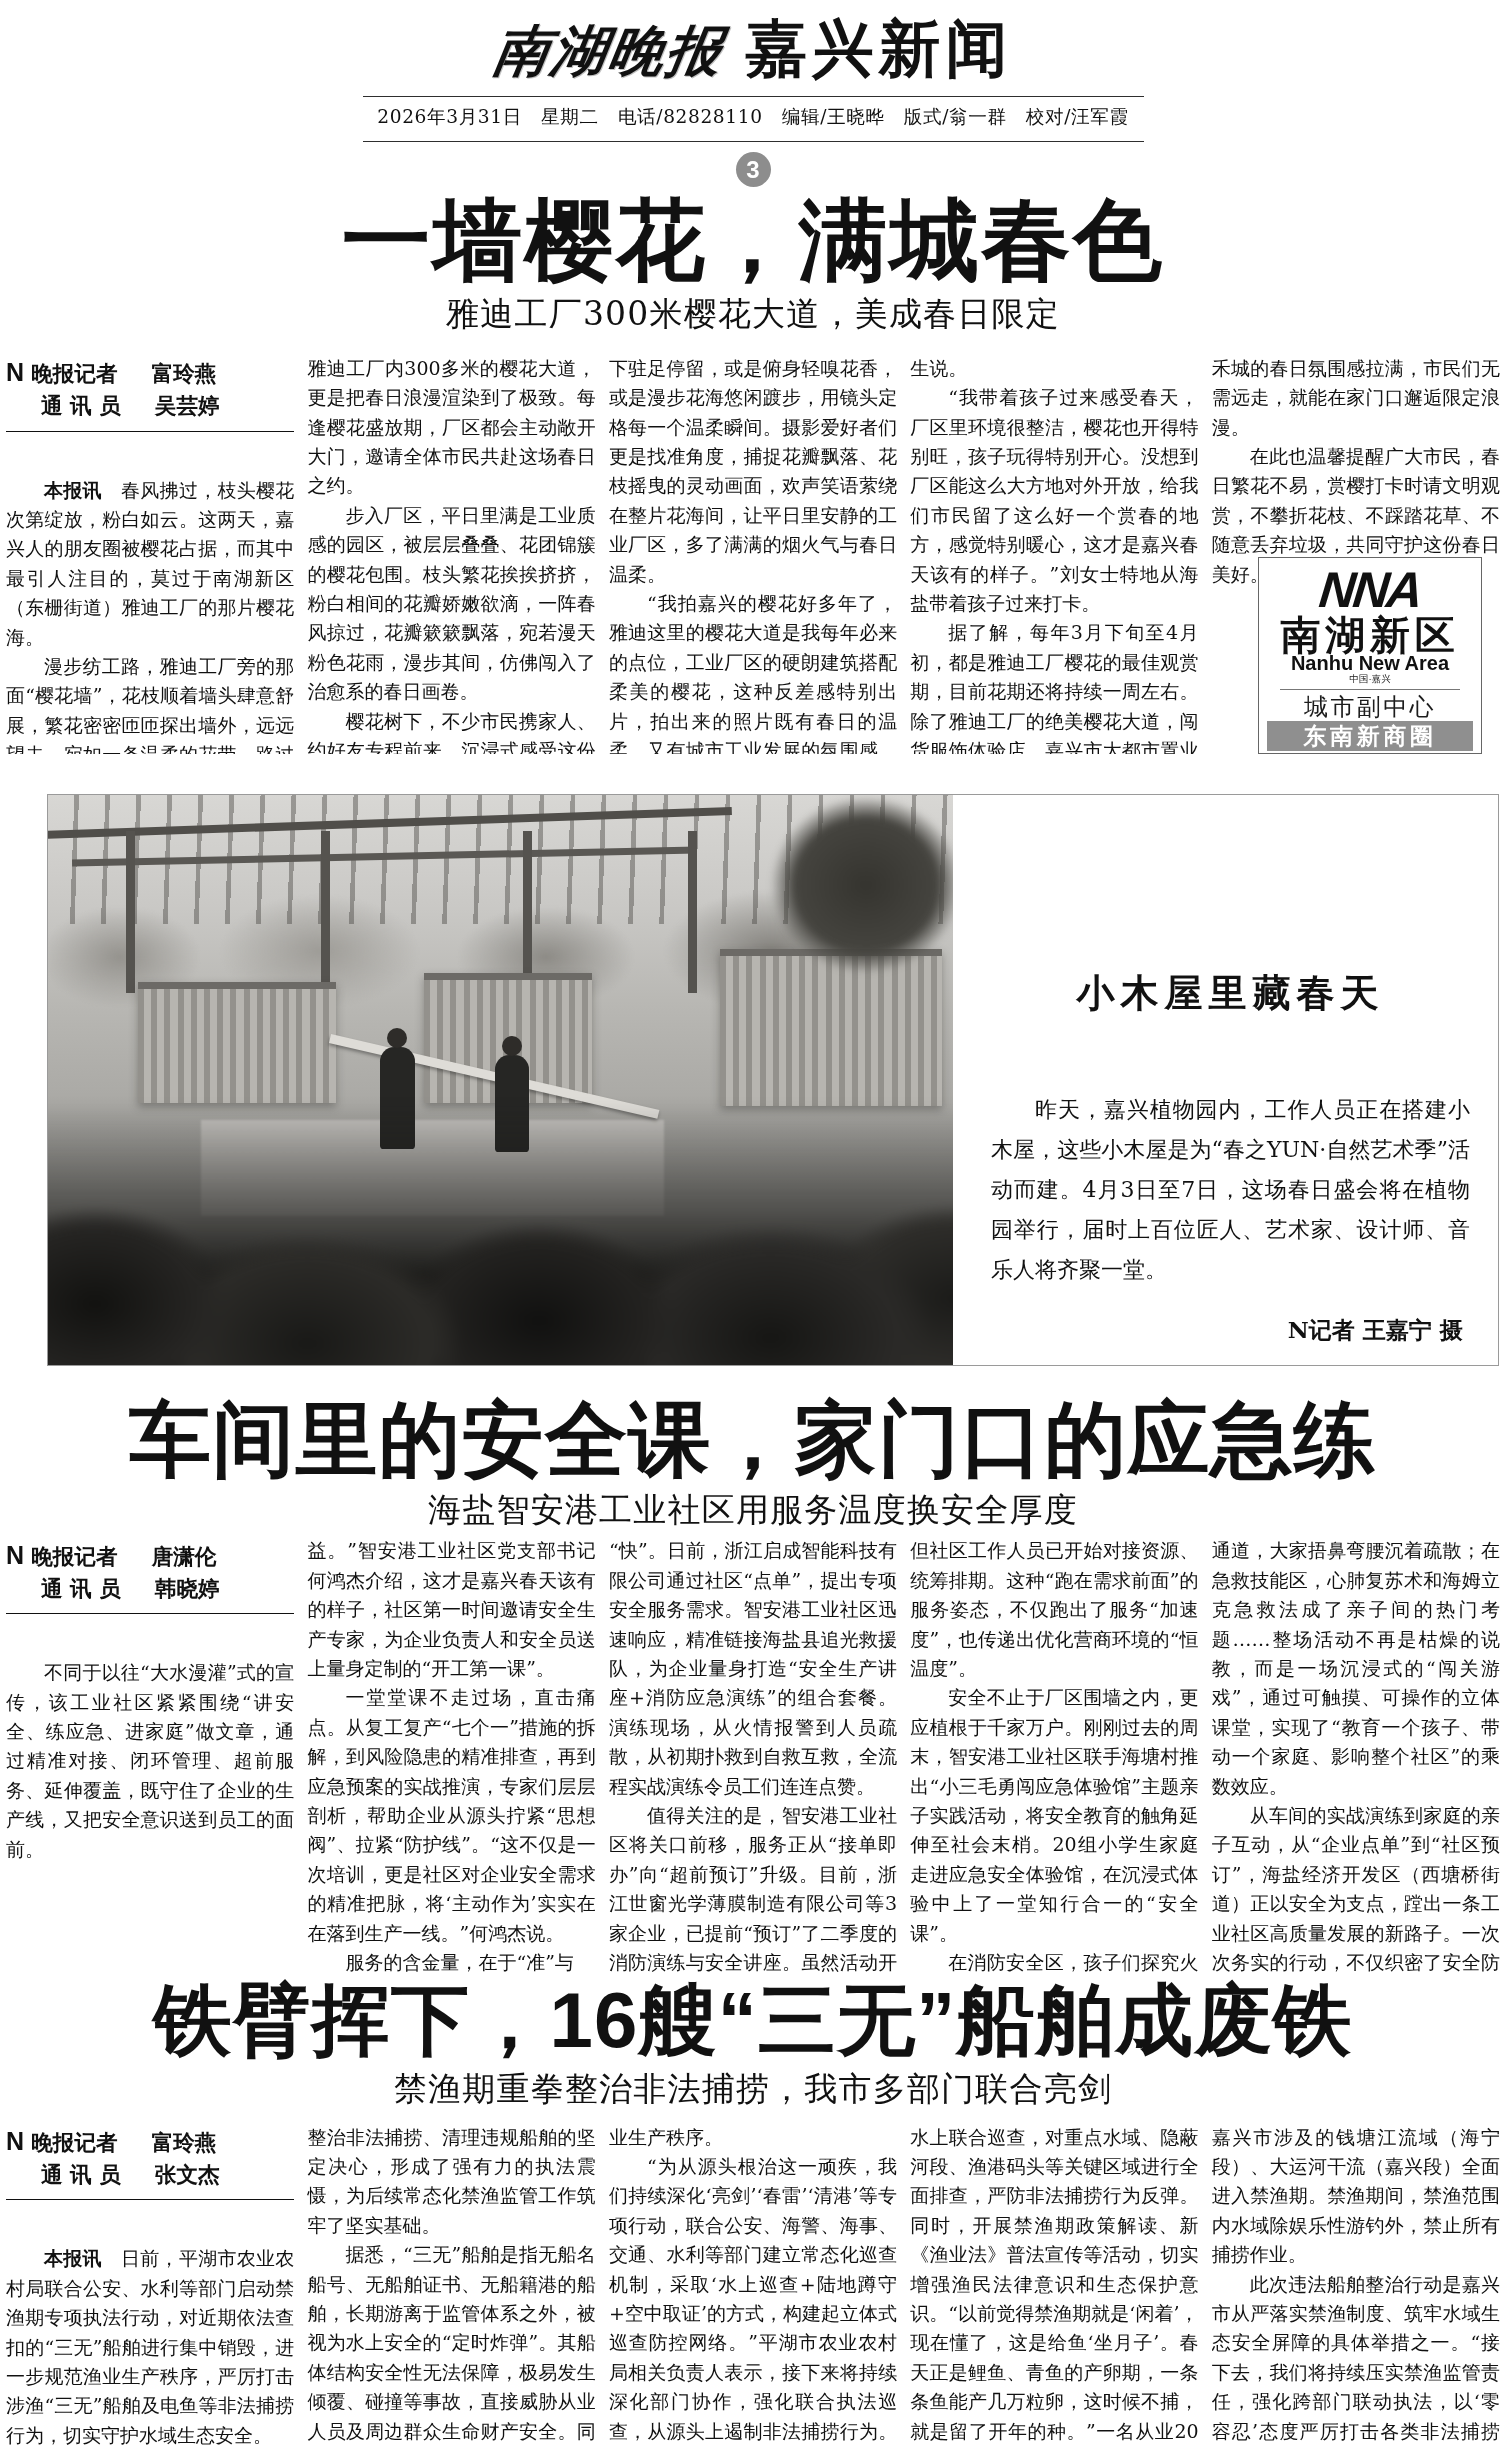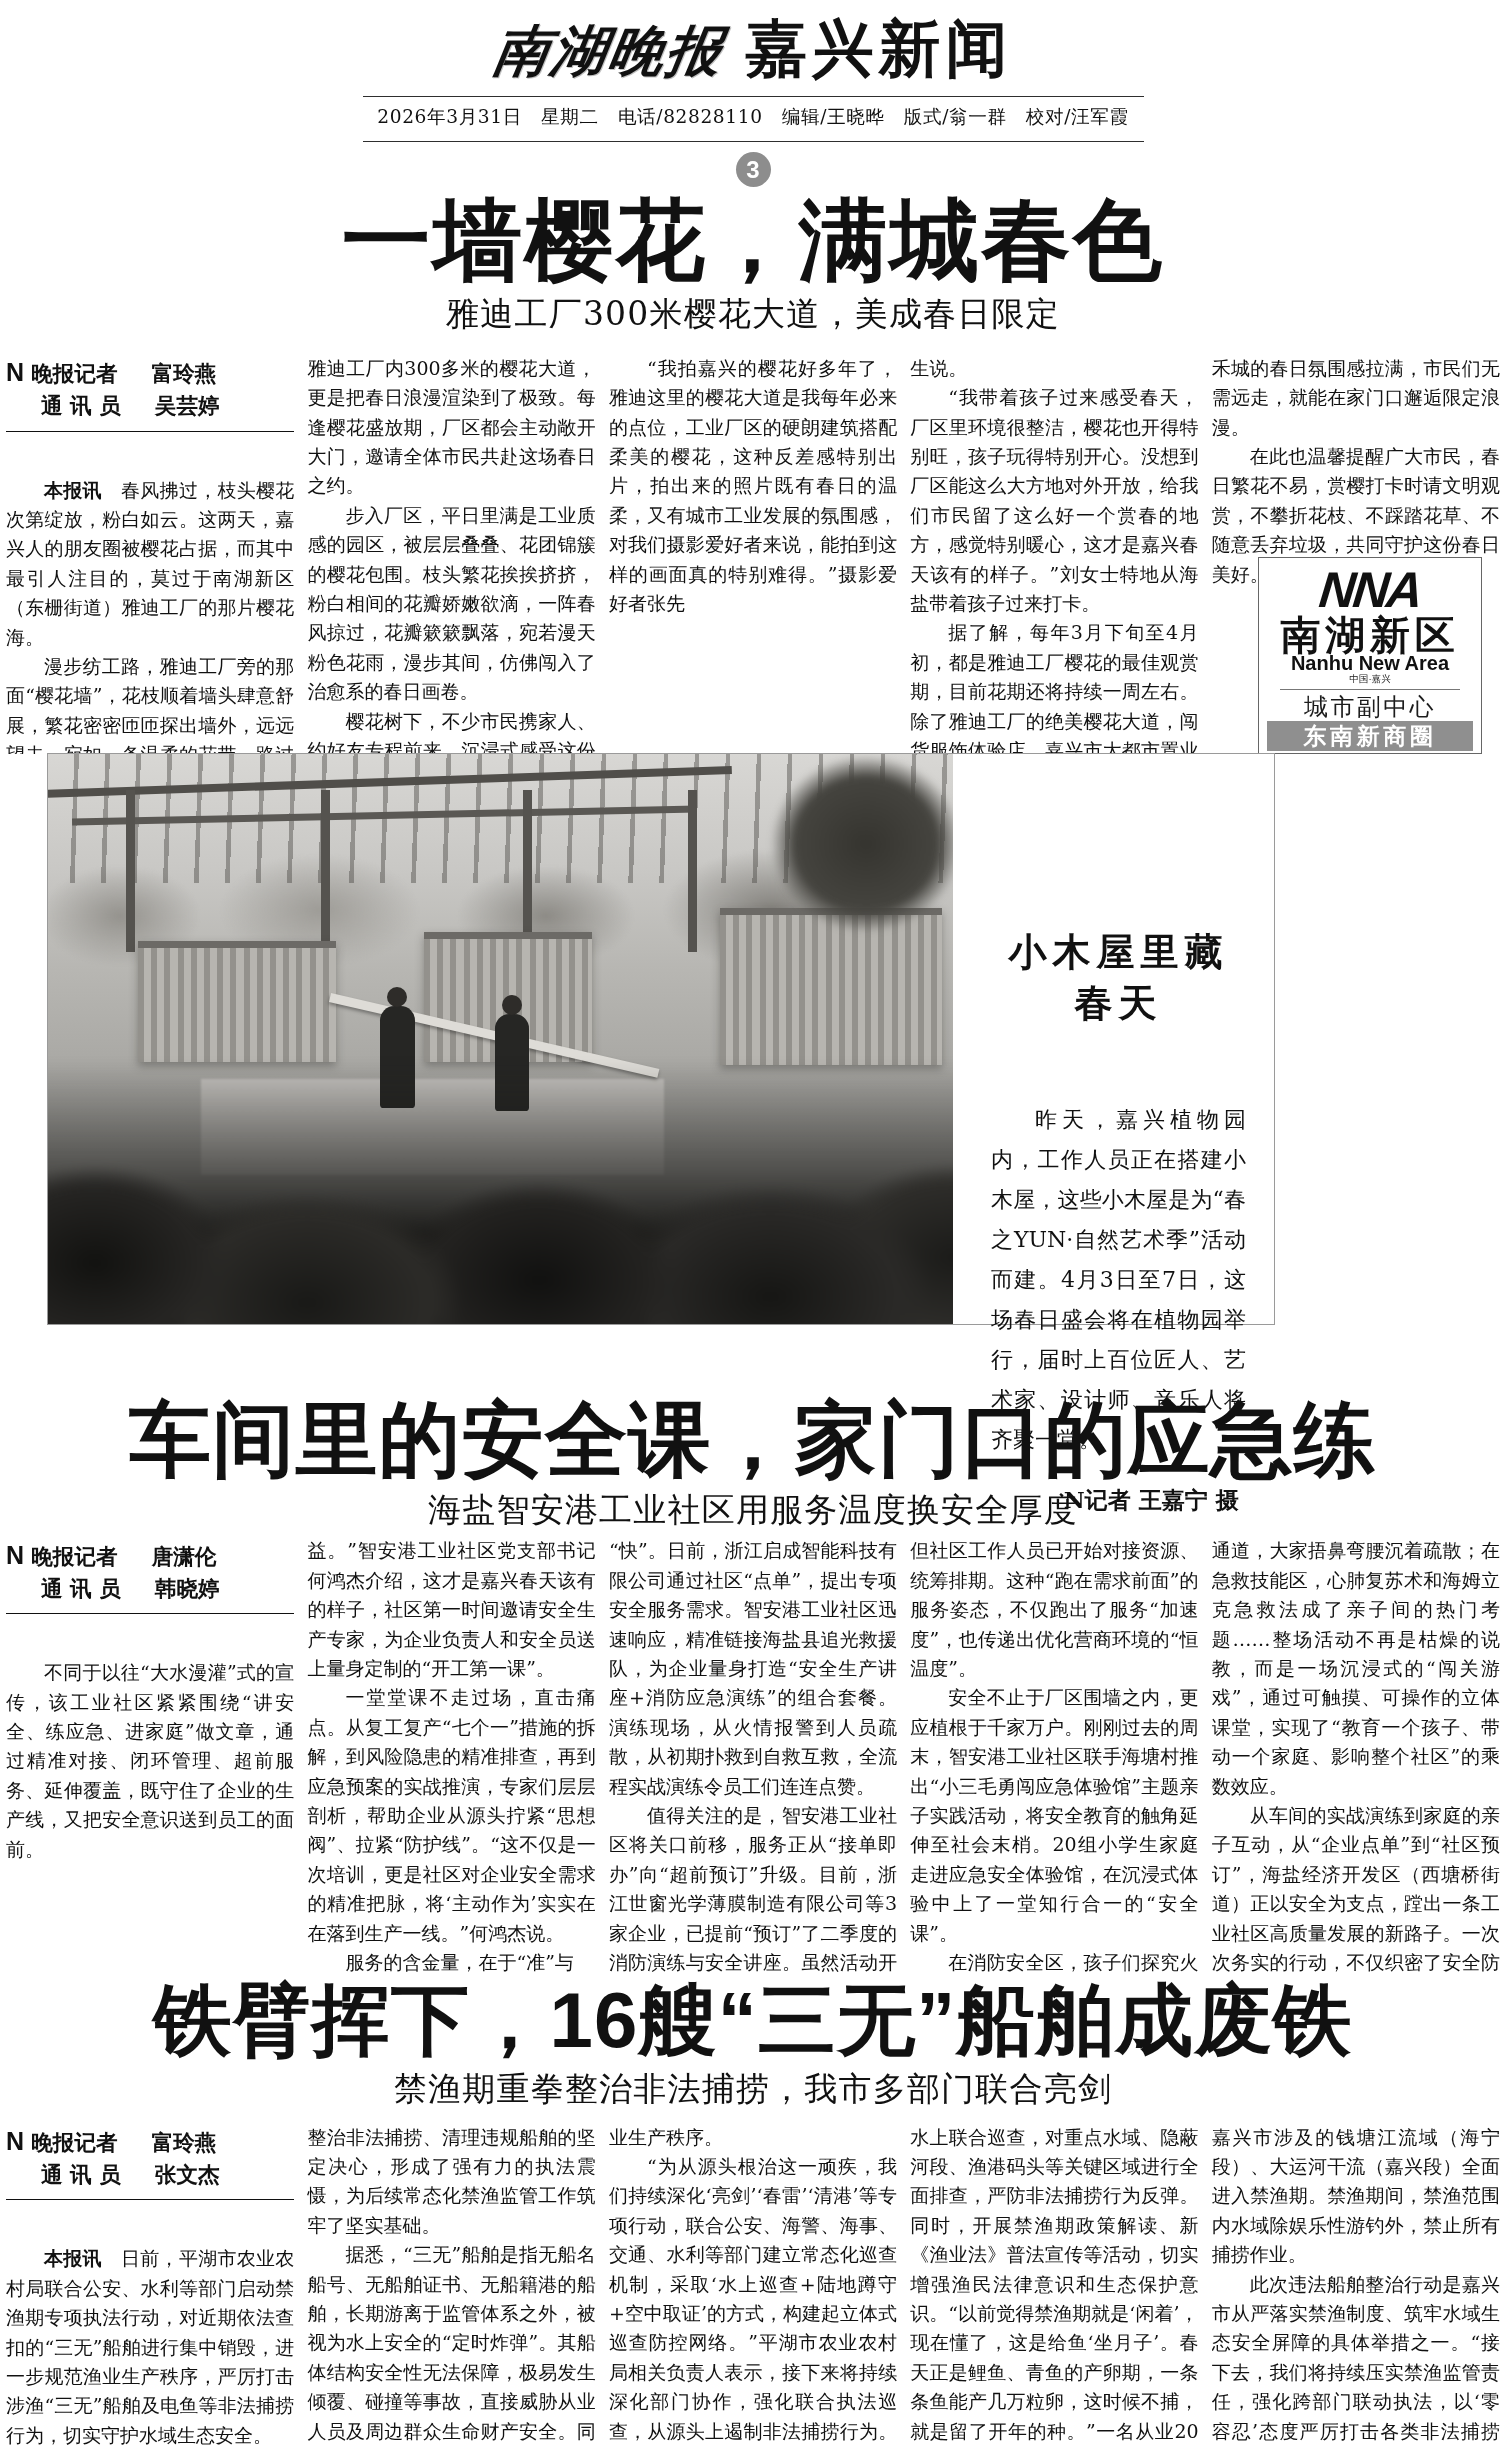--- a/index.html
+++ b/index.html
@@ -55,21 +55,21 @@
            letter-spacing:-2.4px;transform:skewX(-6deg);}
   .ad-cn{font-size:40px;line-height:37px;font-weight:900;letter-spacing:4.8px;}
   .ad-en{font-size:20px;line-height:18px;font-weight:bold;}
   .ad-place{font-size:9.6px;line-height:13.2px;color:#222;}
   .ad-div{width:180px;margin:3.6px auto 2.4px;border-top:1.2px solid #777;}
   .ad-l1{font-size:24px;line-height:29px;letter-spacing:2.4px;color:#1c1c1c;}
   .ad-l2{margin:0 8.4px;font-size:23px;line-height:30px;font-weight:bold;color:#fff;
          letter-spacing:3.6px;}
 
   
-  .photo-box{position:absolute;left:47px;top:753px;width:1228px;height:572px;
+  .photo-box{position:absolute;left:47px;top:794px;width:1452px;height:572px;
              border:0.6px solid #9a9a9a;display:flex;box-sizing:border-box;}
   .caption{flex:1;padding:0 28px 0 38px;}
   .caption h3{margin:173px 0 0;font-size:38px;font-weight:900;letter-spacing:6px;text-align:center;}
   .caption p{margin:71px 0 12px;font-size:22px;line-height:40px;text-align:justify;text-indent:2em;}
   .credit{margin-top:25px;padding-right:7.2px;text-align:right;font-weight:700;font-size:23px;}
 
   
   .photo{flex:none;position:relative;width:905px;height:100%;overflow:hidden;background:#b5b4b0;}
   .photo *{position:absolute;}
   .ph-sky{inset:0;background:linear-gradient(180deg,#d8d7d4 0%,#c9c8c5 20%,#b7b6b2 38%,#a9a8a4 55%,#9e9d99 70%);}
@@ -144,20 +144,21 @@
           </div>
           <p><b class="lead">本报讯</b>　春风拂过，枝头樱花次第绽放，粉白如云。这两天，嘉兴人的朋友圈被樱花占据，而其中最引人注目的，莫过于南湖新区（东栅街道）雅迪工厂的那片樱花海。</p>
           <p>漫步纺工路，雅迪工厂旁的那面“樱花墙”，花枝顺着墙头肆意舒展，繁花密密匝匝探出墙外，远远望去，宛如一条温柔的花带，路过的行人总会不自觉放慢脚步，被这份猝不及防的春日美好深深吸引。</p>
         </div>
         <div class="col">
           <p class="cont">雅迪工厂内300多米的樱花大道，更是把春日浪漫渲染到了极致。每逢樱花盛放期，厂区都会主动敞开大门，邀请全体市民共赴这场春日之约。</p>
           <p>步入厂区，平日里满是工业质感的园区，被层层叠叠、花团锦簇的樱花包围。枝头繁花挨挨挤挤，粉白相间的花瓣娇嫩欲滴，一阵春风掠过，花瓣簌簌飘落，宛若漫天粉色花雨，漫步其间，仿佛闯入了治愈系的春日画卷。</p>
           <p>樱花树下，不少市民携家人、约好友专程前来，沉浸式感受这份春日美好。大家手持相机、手机，在花</p>
         </div>
         <div class="col">
+          <p class="cont">下驻足停留，或是俯身轻嗅花香，或是漫步花海悠闲踱步，用镜头定格每一个温柔瞬间。摄影爱好者们更是找准角度，捕捉花瓣飘落、花枝摇曳的灵动画面，欢声笑语萦绕在整片花海间，让平日里安静的工业厂区，多了满满的烟火气与春日温柔。</p>
           <p>“我拍嘉兴的樱花好多年了，雅迪这里的樱花大道是我每年必来的点位，工业厂区的硬朗建筑搭配柔美的樱花，这种反差感特别出片，拍出来的照片既有春日的温柔，又有城市工业发展的氛围感，对我们摄影爱好者来说，能拍到这样的画面真的特别难得。”摄影爱好者张先</p>
         </div>
         <div class="col">
           <p class="cont">生说。</p>
           <p>“我带着孩子过来感受春天，厂区里环境很整洁，樱花也开得特别旺，孩子玩得特别开心。没想到厂区能这么大方地对外开放，给我们市民留了这么好一个赏春的地方，感觉特别暖心，这才是嘉兴春天该有的样子。”刘女士特地从海盐带着孩子过来打卡。</p>
           <p>据了解，每年3月下旬至4月初，都是雅迪工厂樱花的最佳观赏期，目前花期还将持续一周左右。除了雅迪工厂的绝美樱花大道，闯货服饰体验店、嘉兴市大都市置业有限公司内的樱花也相继盛放，把</p>
         </div>
         <div class="col">
           <p class="cont">禾城的春日氛围感拉满，市民们无需远走，就能在家门口邂逅限定浪漫。</p>
           <p>在此也温馨提醒广大市民，春日繁花不易，赏樱打卡时请文明观赏，不攀折花枝、不踩踏花草、不随意丢弃垃圾，共同守护这份春日美好。</p>

